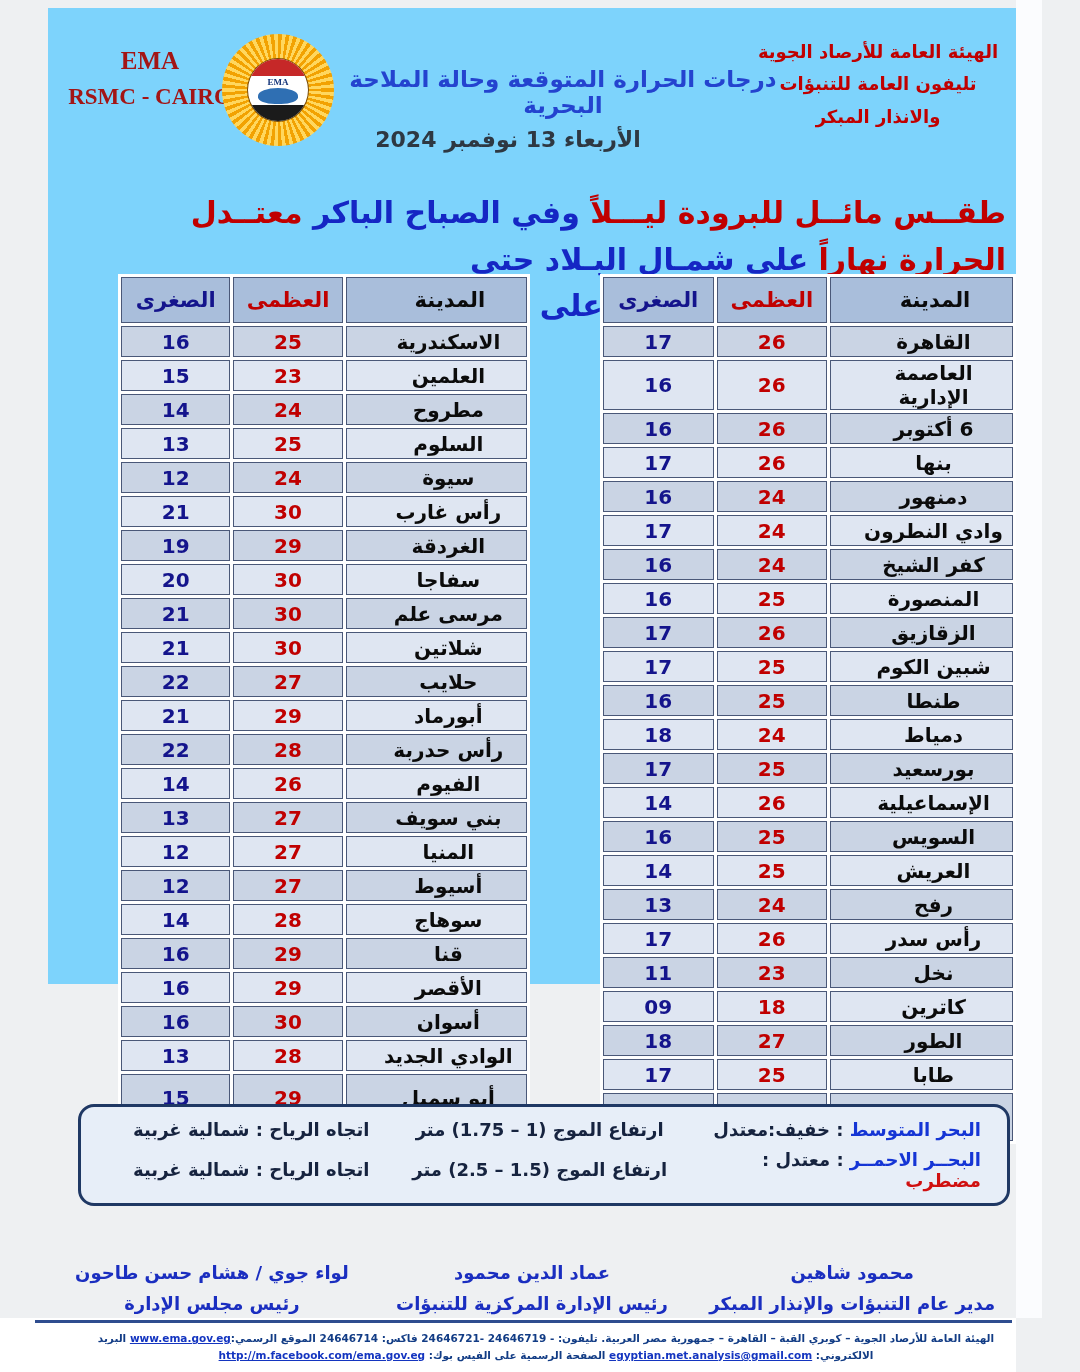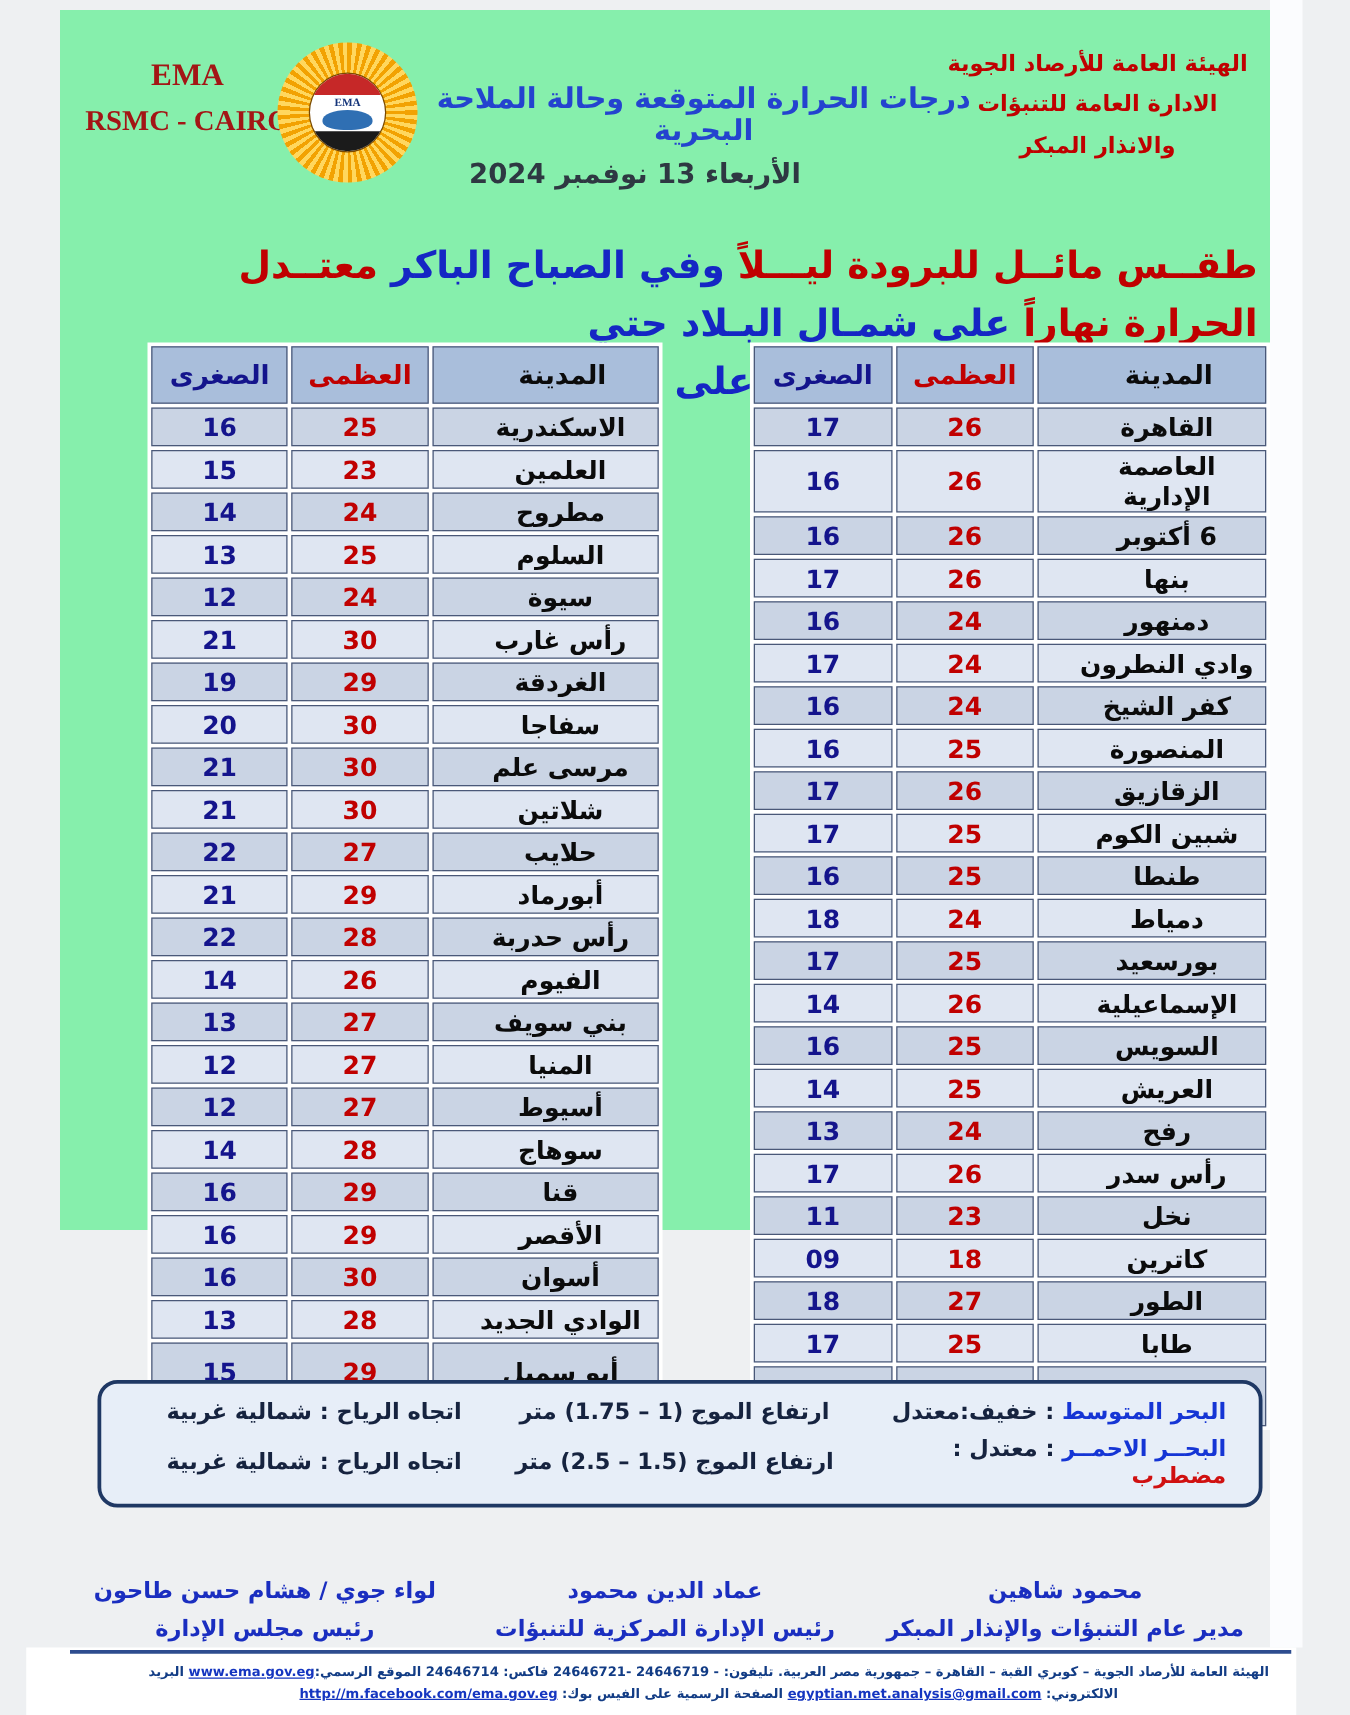--- a/index.html
+++ b/index.html
@@ -1,21 +1,21 @@
 <!DOCTYPE html>
 <html lang="ar"><head>
 <meta charset="utf-8">
 <style>
   html,body{margin:0;padding:0;}
   body{
     width:1080px;height:1372px;position:relative;overflow:hidden;
     background:#eef0f2;
     font-family:"DejaVu Sans","Liberation Sans",sans-serif;
   }
-  .doc{position:absolute;left:48px;top:8px;width:968px;height:976px;background:#86efac;}
+  .doc{position:absolute;left:48px;top:8px;width:968px;height:976px;background:#7dd3fc;}
   .right-strip{position:absolute;left:1016px;top:0;width:26px;height:1318px;background:#fbfcfe;}
 
   
   .ema-block{position:absolute;left:12px;top:34px;width:180px;text-align:center;
     color:#a31515;font-family:"Liberation Serif",serif;font-weight:bold;line-height:1.5;}
   .ema-line1{font-size:25px;}
   .ema-line2{font-size:23px;}
 
   .logo{position:absolute;left:174px;top:26px;width:112px;height:112px;}
   .sun-rays{position:absolute;inset:0;border-radius:50%;
@@ -73,21 +73,21 @@
   .sea-label{color:#1535d5;}
   .sea-alert{color:#d01010;}
 
   
   .signatures{position:absolute;left:20px;top:1250px;width:928px;display:flex;direction:rtl;
     justify-content:space-between;text-align:center;color:#1a2ec0;font-weight:bold;
     font-size:18px;line-height:1.7;}
   .sig{width:31%;}
 
   
-  .page-footer{position:absolute;left:0;top:1318px;width:1016px;height:54px;background:#ffffff;margin-left:21px;}
+  .page-footer{position:absolute;left:0;top:1318px;width:1016px;height:54px;background:#ffffff;}
   .footer-line{position:absolute;left:35px;top:2px;width:977px;height:3px;background:#2e4d8f;}
   .footer-text{position:absolute;left:80px;top:12px;width:932px;direction:rtl;text-align:center;
     font-size:10.5px;color:#123c85;font-weight:bold;line-height:1.6;}
   .footer-link{color:#1435c0;text-decoration:underline;cursor:pointer;}
 </style>
 </head>
 <body>
 
 <div class="doc">
 
@@ -106,21 +106,21 @@
     </div>
   </div>
 
   <div class="title-block">
     <div class="main-title">درجات الحرارة المتوقعة وحالة الملاحة البحرية</div>
     <div class="date-line">الأربعاء 13 نوفمبر 2024</div>
   </div>
 
   <div class="org-block">
     <div>الهيئة العامة للأرصاد الجوية</div>
-    <div>الادارة العامة للتنبؤات والانذار المبكر</div>
+    <div>تليفون العامة للتنبؤات والانذار المبكر</div>
   </div>
 
   <div class="intro">
     <span class="seg-red">طقــس مائــل للبرودة ليـــلاً </span><span class="seg-blue">وفي الصباح الباكر </span><span class="seg-red">معتــدل الحرارة نهاراً </span><span class="seg-blue">على شمـال البـلاد حتي</span><br>
     <span class="seg-blue">شمال الصعيد </span><span class="seg-red">مائل للحرارة </span><span class="seg-blue">على جنوب سيناء وجنوب الصعيد.</span>
   </div>
 
   <div class="tables">
 
     <table class="temp-table tbl-left">

